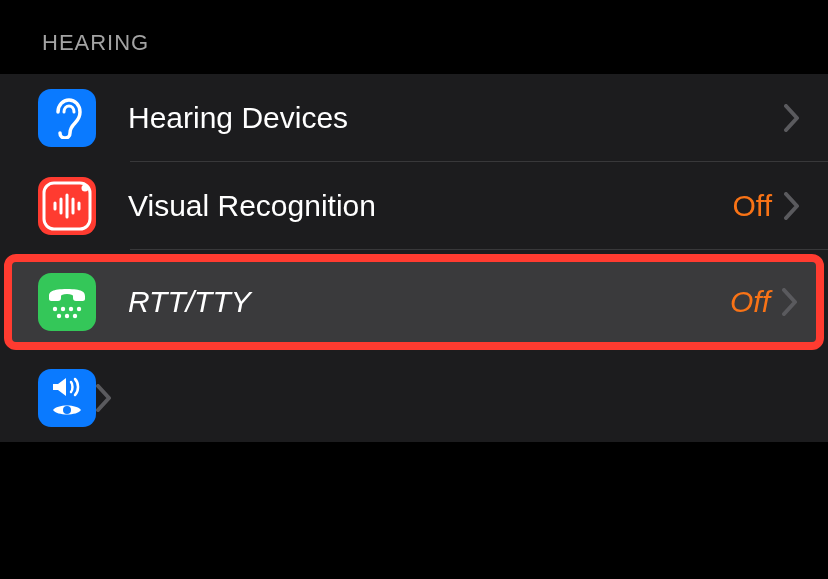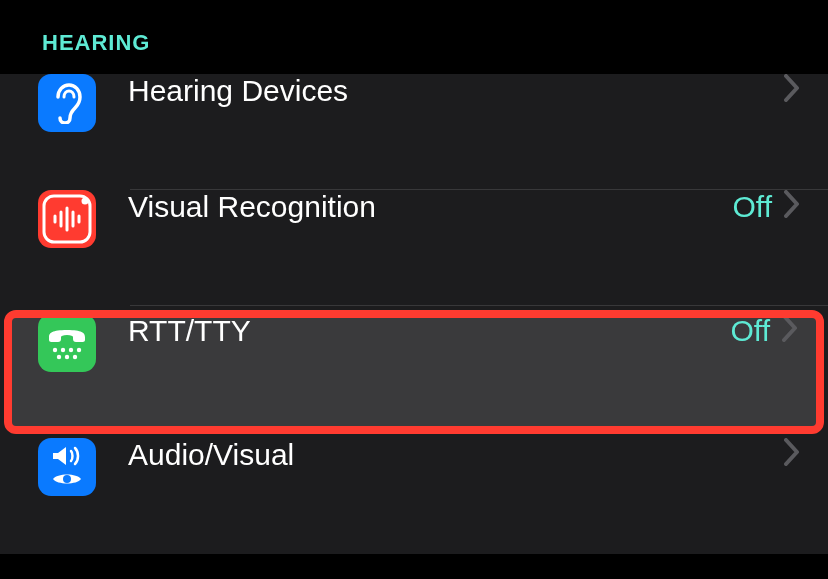--- a/index.html
+++ b/index.html
@@ -8,45 +8,46 @@
       box-sizing: border-box;
     }
     body {
       width: 828px;
       height: 579px;
       background: #000000;
       font-family: -apple-system, BlinkMacSystemFont, "Segoe UI", Helvetica, Arial, sans-serif;
       overflow: hidden;
     }
     .section-header {
-      color: #5eead4;
+      color: #a3a3a3;
       font-size: 22px;
-      font-weight: 700;
+      font-weight: 400;
       letter-spacing: 1px;
       padding: 30px 14px 18px 42px;
       text-transform: uppercase;
     }
     .settings-list {
       background: #1c1c1e;
     }
     .settings-row {
       display: flex;
-      align-items: flex-start;
-      height: 116px;
+      align-items: center;
+      height: 88px;
       padding-left: 38px;
       position: relative;
     }
     .settings-row.highlighted {
       outline: 8px solid #ff3b30;
       outline-offset: -4px;
       z-index: 10;
       background: #3a3a3c;
       border-radius: 8px;
       margin: 8px 8px;
       padding-left: 30px;
+      font-style: italic;
     }
     .row-separator {
       position: absolute;
       bottom: 0;
       left: 130px;
       right: 0;
       height: 1px;
       background: #38383a;
     }
     .settings-row:last-child .row-separator {
@@ -68,21 +69,21 @@
       color: #ffffff;
       font-size: 30px;
       font-weight: 400;
       margin-left: 32px;
       flex: 1;
     }
     .settings-row.highlighted .row-label {
       margin-left: 32px;
     }
     .row-value {
-      color: #5eead4;
+      color: #f97316;
       font-size: 30px;
       font-weight: 400;
       margin-right: 12px;
     }
     .chevron {
       color: #5a5a5e;
       margin-right: 28px;
       display: flex;
       align-items: center;
     }
@@ -161,21 +162,20 @@
   <div class="settings-row">
     <div class="icon-container icon-blue">
       <svg width="40" height="44" viewBox="0 0 40 44" fill="none">
         <path d="M 6 8 L 11 8 L 19 2 L 19 20 L 11 14 L 6 14 Z" fill="white"></path>
         <path d="M 24 6 C 26 8 26 14 24 16" stroke="white" stroke-width="2.5" stroke-linecap="round" fill="none"></path>
         <path d="M 28 3 C 32 7 32 15 28 19" stroke="white" stroke-width="2.5" stroke-linecap="round" fill="none"></path>
         <path d="M 6 34 C 10 28 30 28 34 34 C 30 40 10 40 6 34 Z" fill="white"></path>
         <circle cx="20" cy="34" r="4" fill="#0a7aff"></circle>
       </svg>
     </div>
-    <div class="row-label">Audio/Visual</div>
     <div class="chevron">
       <svg width="16" height="28" viewBox="0 0 16 28">
           <path d="M 2 2 L 13 14 L 2 26" stroke="#5a5a5e" stroke-width="4" stroke-linecap="round" stroke-linejoin="round" fill="none"></path>
         </svg>
     </div>
     <div class="row-separator"></div>
   </div>
 
 
 </div>

